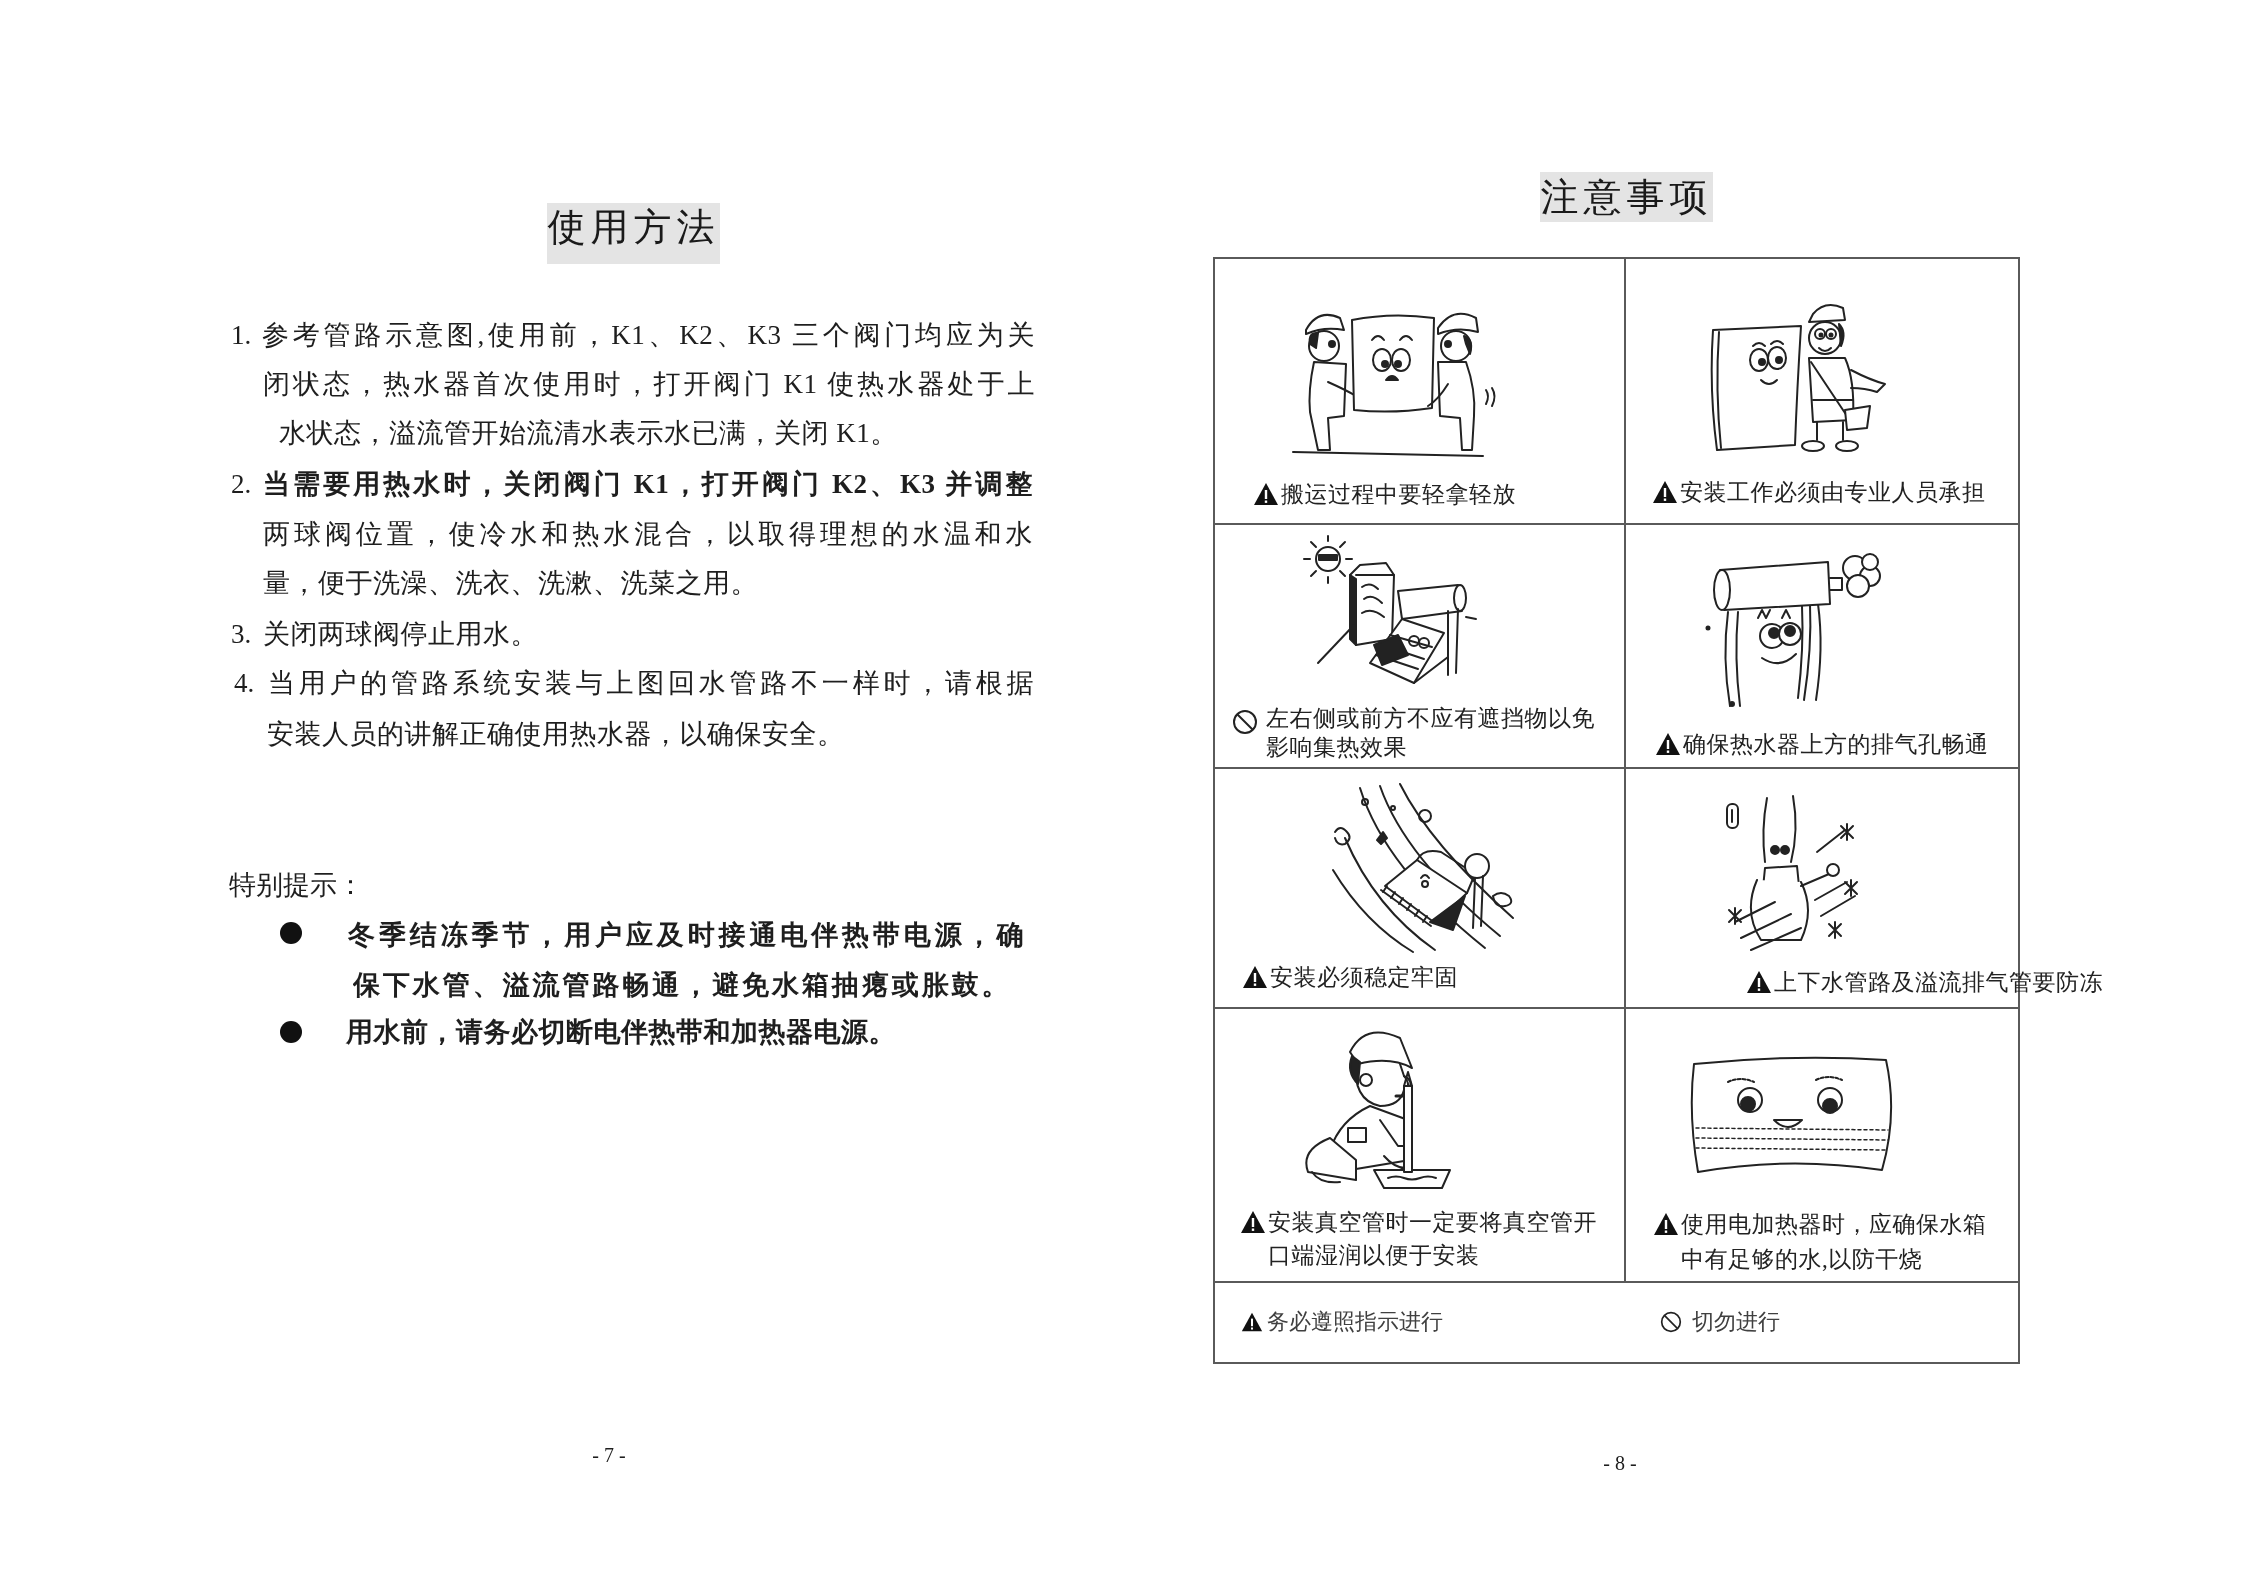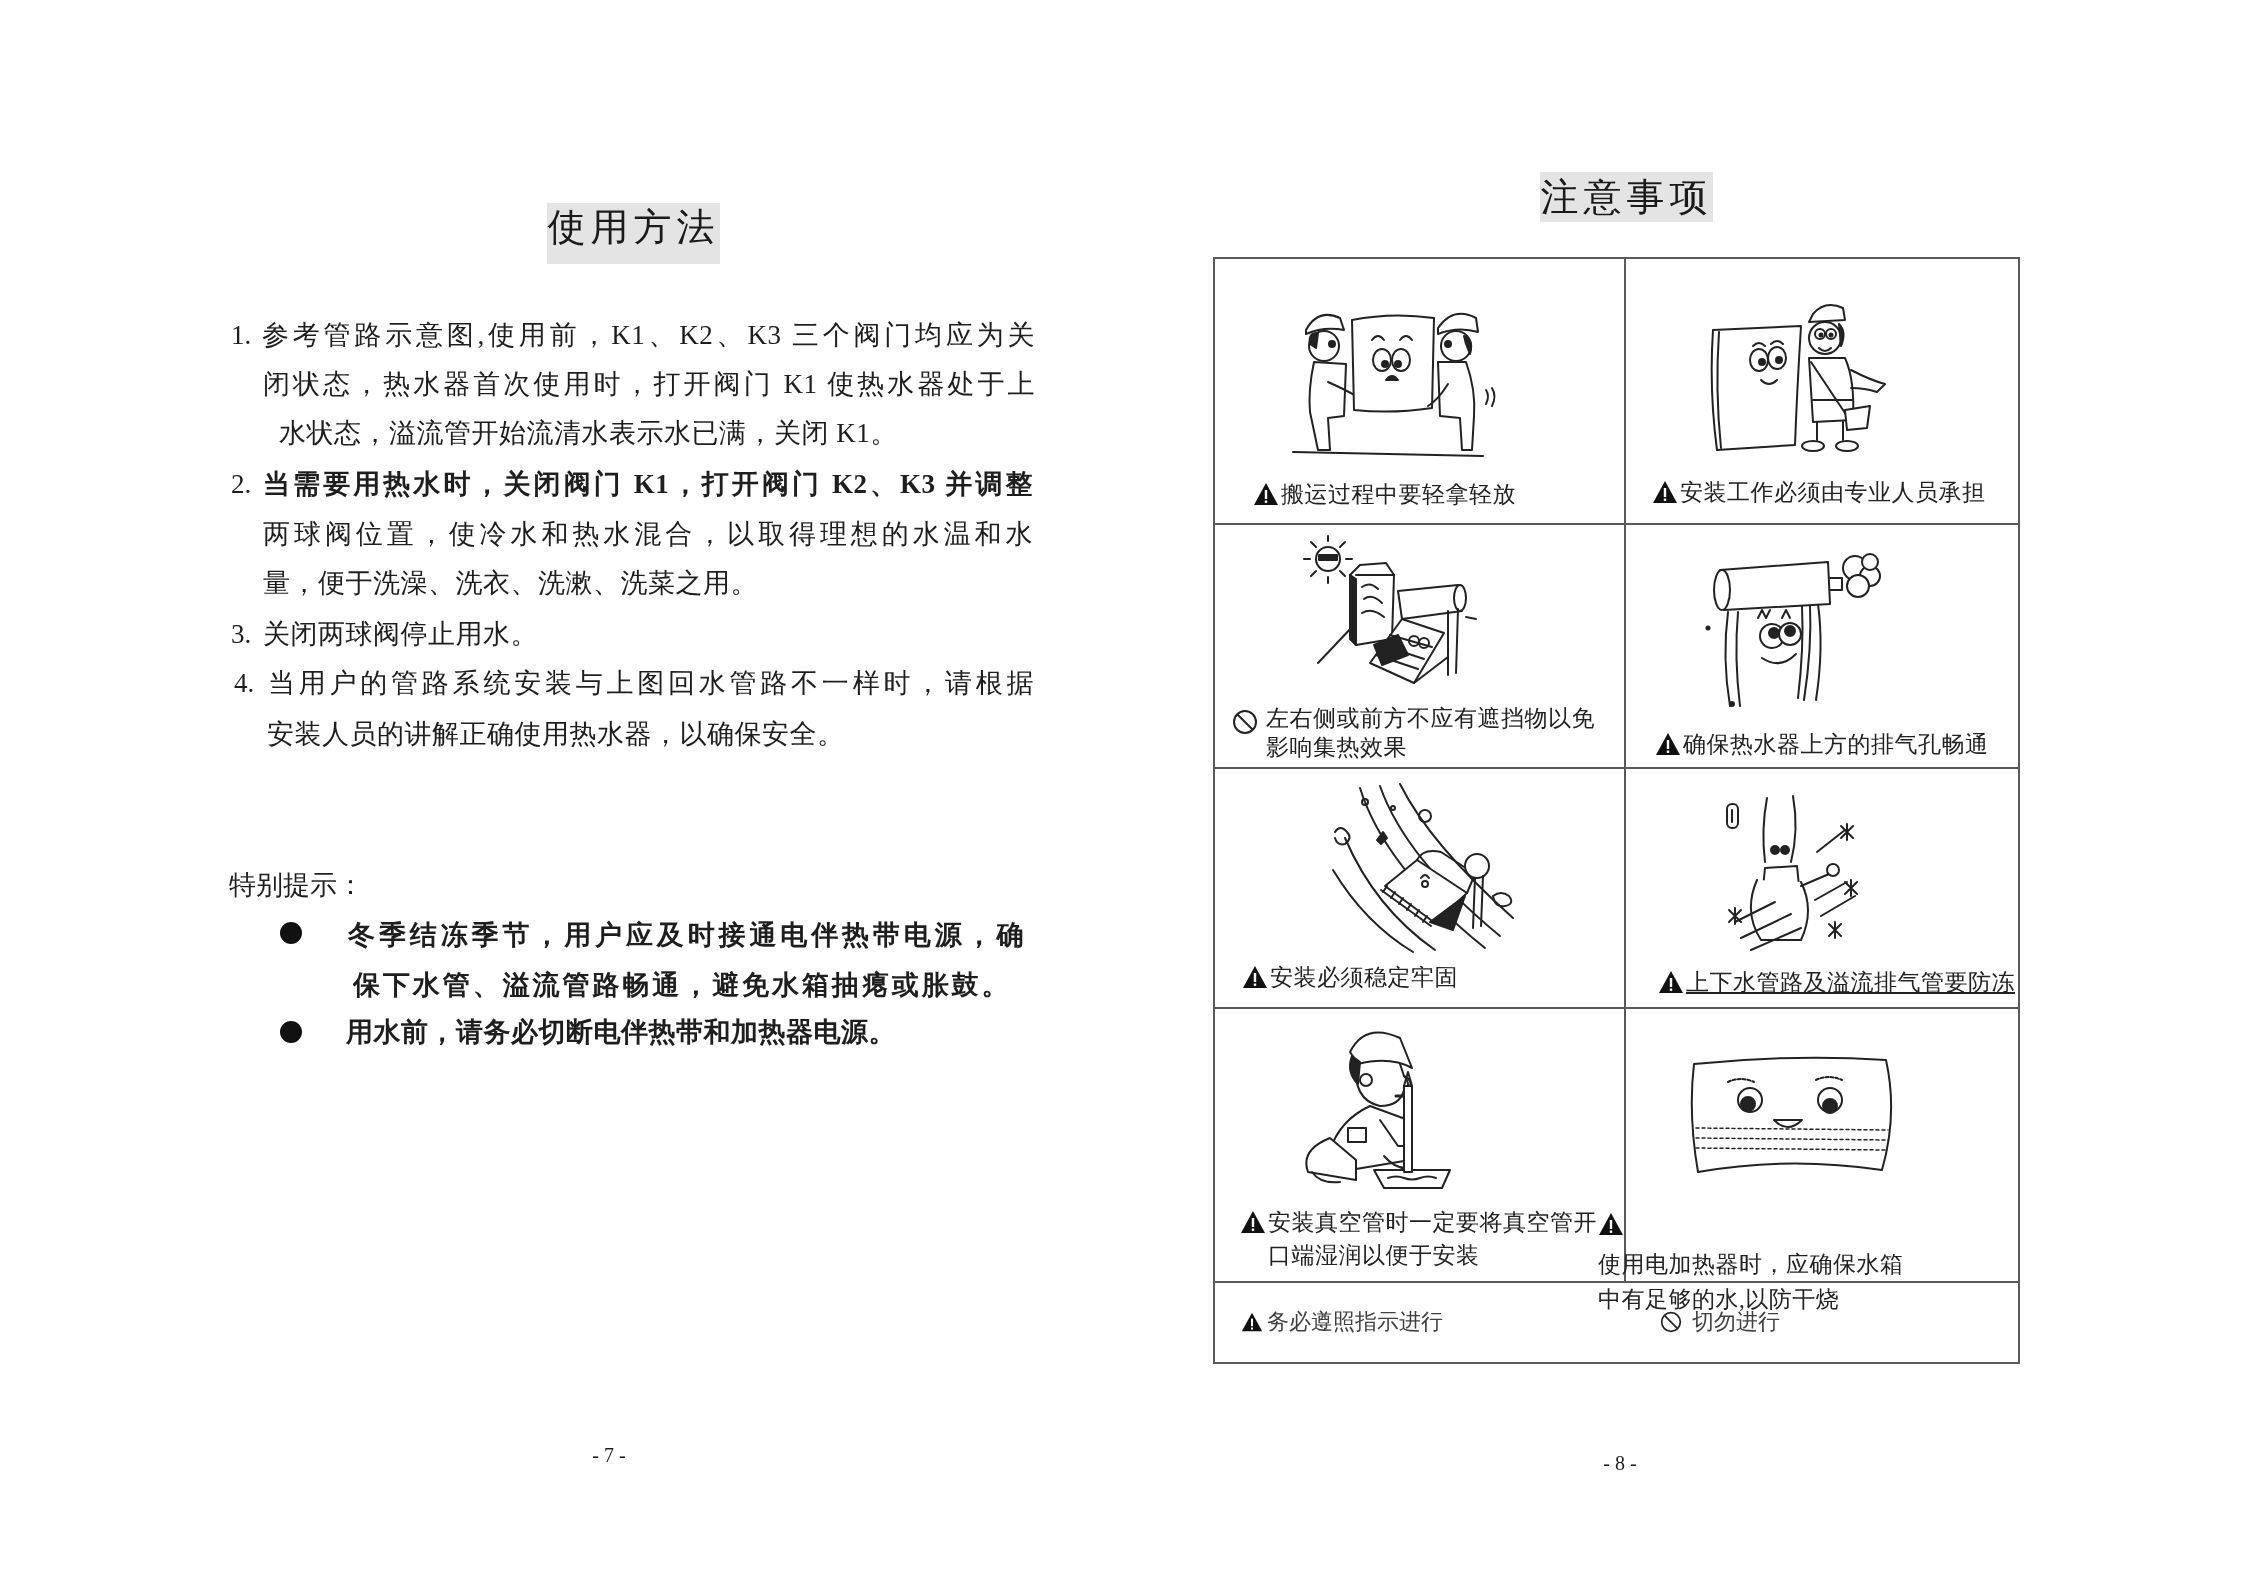--- a/index.html
+++ b/index.html
@@ -290,21 +290,21 @@
         <circle cx="128" cy="80" r="6" fill="#fff"></circle>
   <path d="M30,132 L70,112"></path>
         <path d="M36,148 L86,124"></path>
         <path d="M110,110 L142,92"></path>
   <path d="M116,126 L150,106"></path>
         <path d="M112,62 L140,40"></path>
         <path d="M46,160 L96,138"></path>
 </g>
 </svg>
 </div>
-<div class="caption" style="left:1658px;top:969px;line-height:28px;text-decoration:underline;">
+<div class="caption" style="left:1746px;top:969px;line-height:28px;">
   <span class="icon"><svg width="26" height="26" viewBox="0 0 26 26">
         <polygon points="13,2 25,24 1,24" fill="#111"></polygon>
         <rect x="11.8" y="9" width="2.4" height="9" fill="#fff"></rect>
         <rect x="11.8" y="19.5" width="2.4" height="2.4" fill="#fff"></rect>
       </svg></span>
   <span class="lines">
       <span>上下水管路及溢流排气管要防冻</span>
     </span>
 </div>
 
@@ -352,21 +352,21 @@
         <circle cx="142" cy="48" r="12"></circle>
   <circle cx="60" cy="52" r="7" fill="#222"></circle>
         <circle cx="142" cy="54" r="7" fill="#222"></circle>
   <path d="M86,68 Q100,82 114,68 Z"></path>
   <path d="M8,76 L200,78" stroke-dasharray="3,3" stroke-width="1.5"></path>
   <path d="M8,86 L200,88" stroke-dasharray="3,3" stroke-width="1.5"></path>
   <path d="M8,96 L198,98" stroke-dasharray="3,3" stroke-width="1.5"></path>
 </g>
 </svg>
 </div>
-<div class="caption" style="left:1598px;top:1207px;line-height:35px;flex-direction:column;">
+<div class="caption" style="left:1653px;top:1207px;line-height:35px;">
   <span class="icon" style="margin-top:4px;"><svg width="26" height="26" viewBox="0 0 26 26">
         <polygon points="13,2 25,24 1,24" fill="#111"></polygon>
         <rect x="11.8" y="9" width="2.4" height="9" fill="#fff"></rect>
         <rect x="11.8" y="19.5" width="2.4" height="2.4" fill="#fff"></rect>
       </svg></span>
   <span class="lines">
     <span>使用电加热器时，应确保水箱</span>
     <span>中有足够的水,以防干烧</span>
   </span>
 </div>

